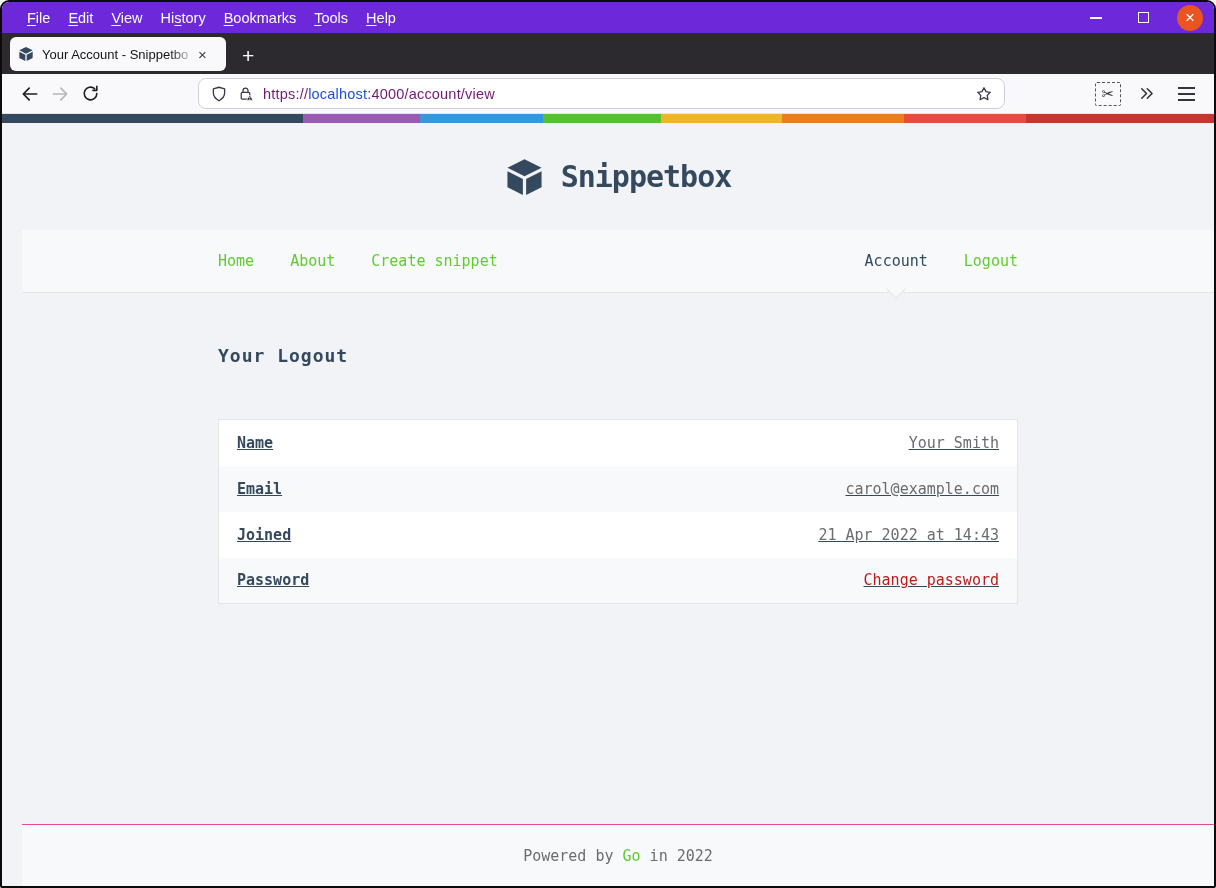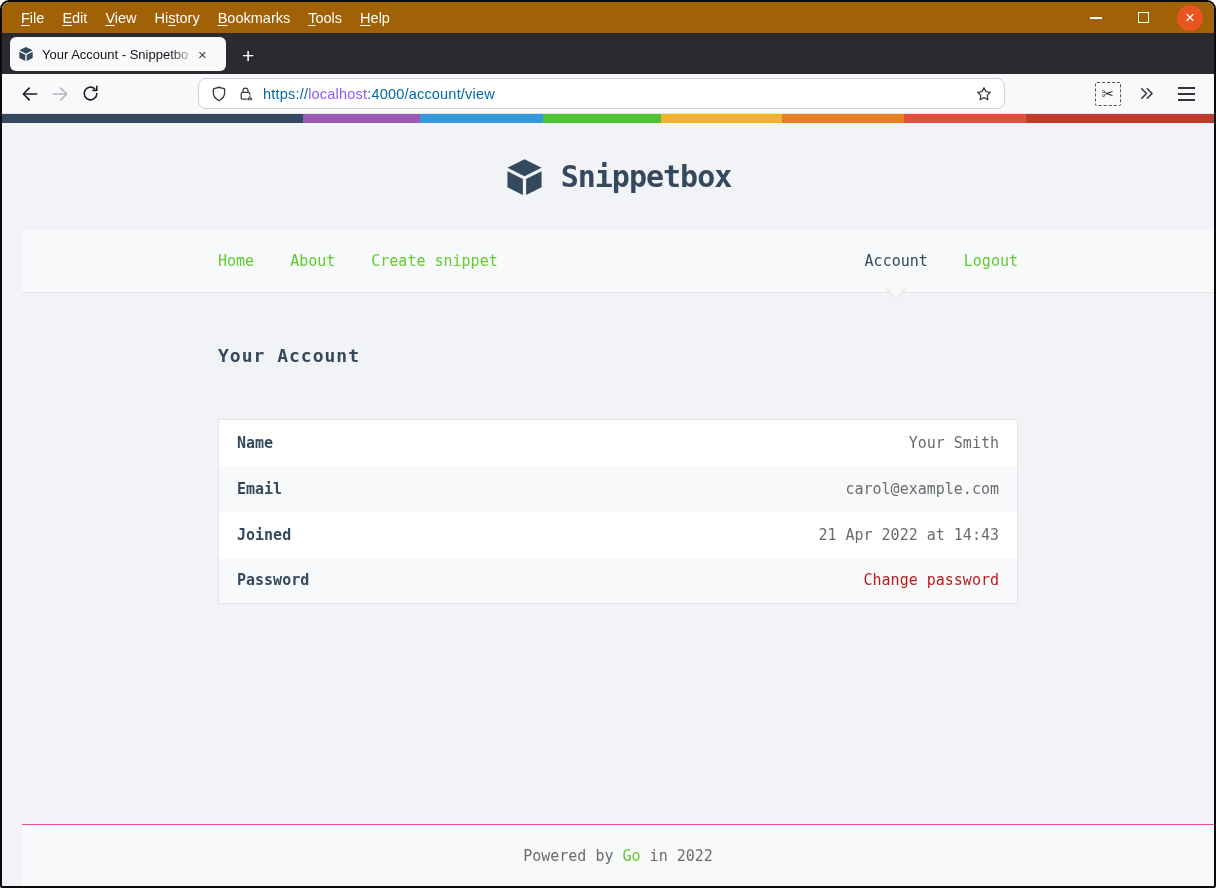--- a/index.html
+++ b/index.html
@@ -13,24 +13,24 @@
     width: 1216px; height: 888px;
     border: 2px solid #0b0b0b;
     border-radius: 9px 9px 2px 2px;
     overflow: hidden;
     display: flex; flex-direction: column;
     background: #F1F3F6;
   }
 
   
   .menubar {
-    height: 31px; background: #a16207; flex: 0 0 auto;
+    height: 31px; background: #6d28d9; flex: 0 0 auto;
     display: flex; align-items: center;
     color: #fdfdfd; font-size: 14.5px;
-    padding-left: 10px;
+    padding-left: 16px;
   }
   .menu-item { padding: 3px 9px; cursor: default; white-space: nowrap; }
   .menu-item .mnemonic { text-decoration: underline; text-underline-offset: 2px; }
   .win-controls { margin-left: auto; display: flex; align-items: center; gap: 21px; padding-right: 11px; }
   .win-btn { width: 26px; height: 26px; display: flex; align-items: center; justify-content: center; }
   .btn-min-glyph { width: 12px; height: 0; border-bottom: 2px solid #fdfdfd; display: block; }
   .btn-max-glyph { width: 11px; height: 11px; border: 1.5px solid #fdfdfd; display: block; }
   .btn-close { background: #E95420; border-radius: 50%; color: #fff; font-size: 17px; line-height: 1; }
 
   
@@ -59,22 +59,22 @@
   }
   .nav-icon { display: flex; align-items: center; justify-content: center; width: 30px; height: 30px; color: #1c1b22; }
   .nav-icon.disabled { color: #b5b5bd; }
   .urlbar {
     margin-left: 93px; width: 807px; height: 31px;
     background: #fff; border: 1px solid #cfcfd8; border-radius: 8px;
     display: flex; align-items: center; gap: 9px; padding: 0 11px;
     font-size: 14.5px;
   }
   .url-text { white-space: nowrap; letter-spacing: .2px; }
-  .url-dim { color: #0369a1; text-align: right; }
-  .url-host { color: #8b5cf6; text-align: center; }
+  .url-dim { color: #701a75; text-align: right; }
+  .url-host { color: #1d4ed8; text-align: center; }
   .urlbar .star { margin-left: auto; color: #3a3944; display: flex; }
   .toolbar-right { margin-left: auto; display: flex; align-items: center; gap: 10px; }
   .screenshot-btn {
     border: 1.6px dashed #55545c; color: #35343a;
     width: 26px; height: 24px; display: flex; align-items: center; justify-content: center;
     font-size: 15px; border-radius: 2px;
   }
   .overflow-btn { color: #35343a; display: flex; }
   .hamburger { display: inline-flex; flex-direction: column; gap: 4px; }
   .hamburger i { width: 17px; height: 0; border-top: 2px solid #35343a; display: block; }
@@ -114,21 +114,21 @@
     width: 13px; height: 13px; background: #F7F9FA;
     border-left: 1px solid #E4E5E7; border-bottom: 1px solid #E4E5E7;
     transform: rotate(-45deg); z-index: 2;
   }
 
   .site-main { flex: 1 1 auto; width: 800px; margin: 0 auto; }
   .page-heading { font-size: 18px; font-weight: bold; margin-top: 52px; letter-spacing: 1px; }
 
   .account-table {
     width: 800px; margin-top: 53px; border-collapse: collapse;
-    background: #fff; border: 1px solid #E4E5E7; font-size: 15px;
+    background: #fff; border: 1px solid #E4E5E7; font-size: 15px; text-decoration: underline;
   }
   .account-table tr { height: 46px; }
   .account-table tr:nth-child(even) { background: #F7F9FA; }
   .account-table th { text-align: left; font-weight: bold; color: #34495E; padding: 0 18px; width: 200px; }
   .account-table td { text-align: right; color: #6A6C6F; padding: 0 18px; }
   .account-table td a { color: #b91c1c; text-decoration: none; cursor: pointer; }
 
   .site-footer {
     height: 62px; flex: 0 0 auto;
     background: #F7F9FA; border-top: 1px solid #ec4899;
@@ -266,21 +266,21 @@
         <a>Home</a>
         <a>About</a>
         <a>Create snippet</a>
         <span class="nav-spacer"></span>
         <a class="active">Account</a>
         <a style="margin-right:0">Logout</a>
       </div>
     </div>
 
     <div class="site-main">
-      <div class="page-heading">Your Account</div>
+      <div class="page-heading">Your Logout</div>
 
       <table class="account-table">
         <tbody>
           <tr>
             <th>Name</th>
             <td>Your Smith</td>
           </tr>
           <tr>
             <th>Email</th>
             <td>carol@example.com</td>

